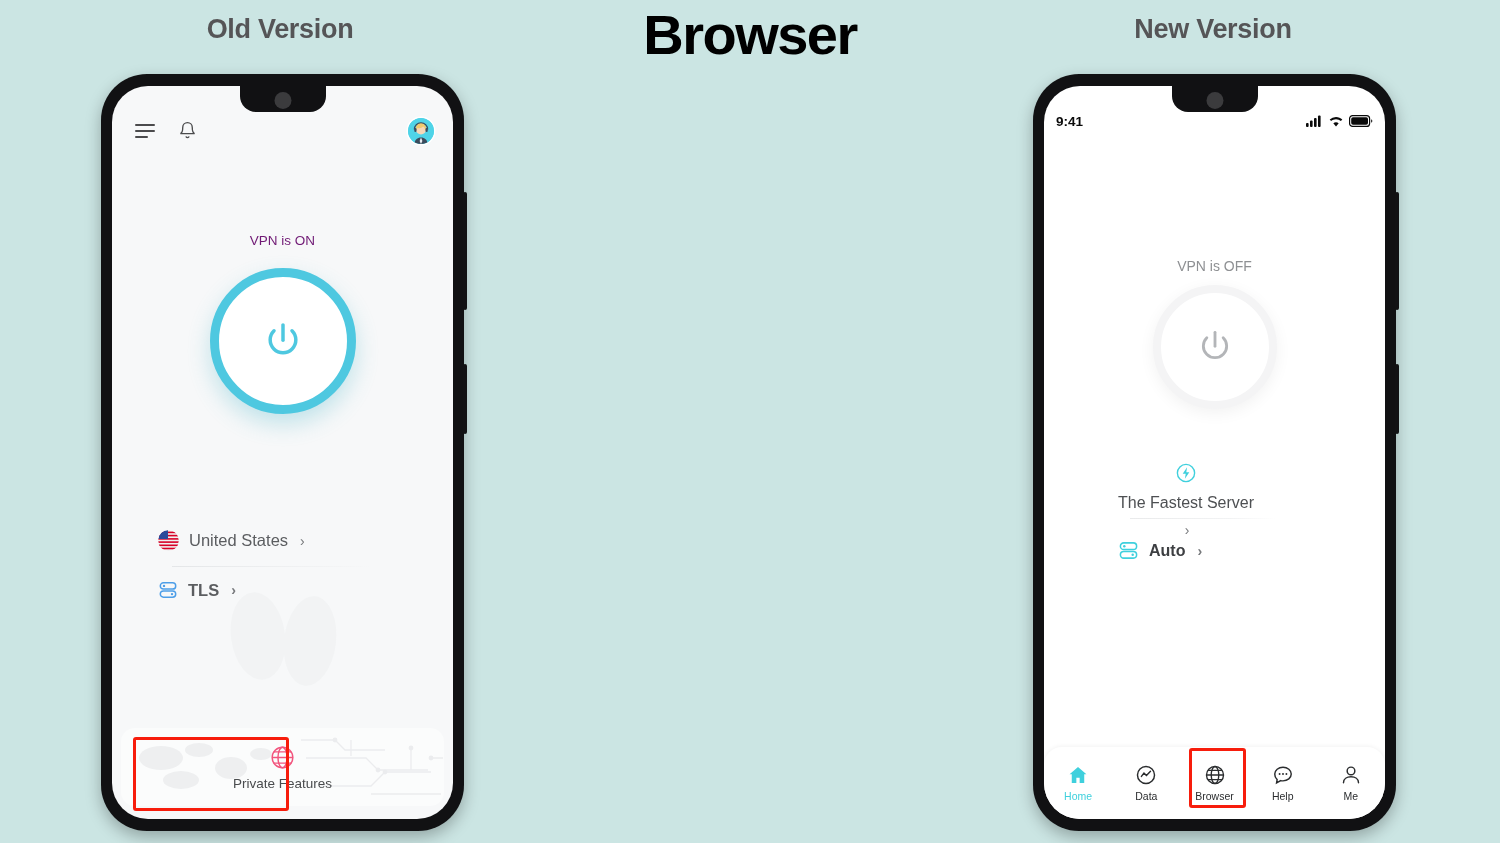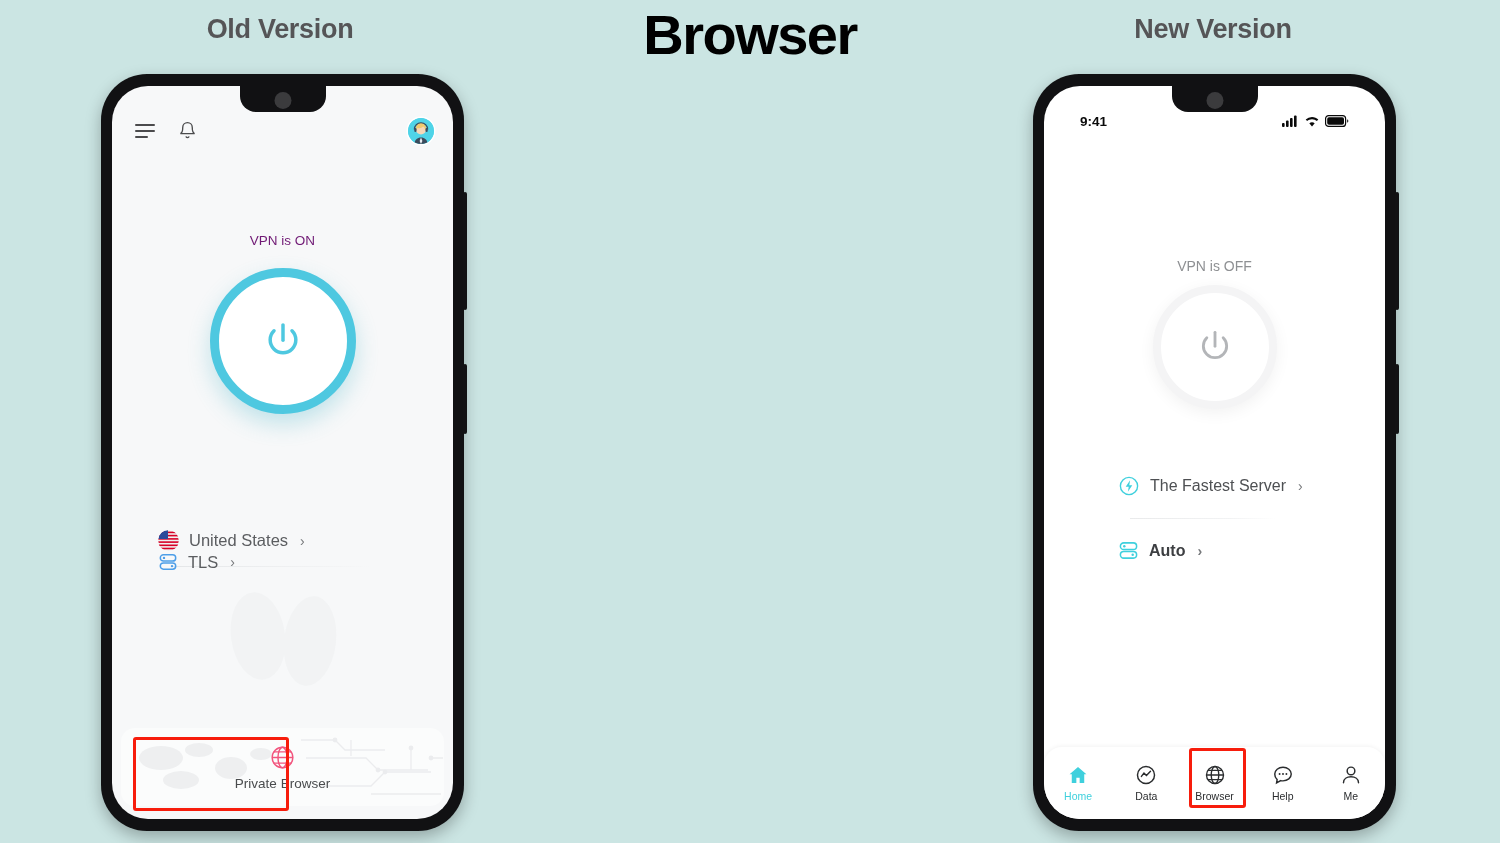--- a/index.html
+++ b/index.html
@@ -98,21 +98,21 @@
     box-shadow: 0 10px 22px rgba(70,180,200,.30);
     display:flex; align-items:center; justify-content:center;
   }
 
   
   .row {
     position:absolute; display:flex; align-items:center; gap:10px;
     font-size:16.5px; color:#5b5d60;
   }
   #row-country { left:46px; top:444px; }
-  #row-protocol { left:46px; top:466px; }
+  #row-protocol { left:46px; top:494px;font-weight:bold; }
   .row .chev { font-size:14px; color:#77797c; margin-left:2px; }
   .divider-old {
     position:absolute; left:60px; top:480px; width:200px; height:1px;
     background: linear-gradient(90deg,#e4e6e8,#f3f4f5 80%, #f7f8f9);
   }
   .flag {
     width:21px; height:21px; border-radius:50%; overflow:hidden;
     position:relative; flex:0 0 auto;
   }
 
@@ -138,36 +138,36 @@
     position:absolute; border:3px solid #f71d0c; border-radius:3px;
     pointer-events:none; z-index:9;
   }
   #hl-private { left:21px; bottom:8px; width:156px; height:74px; }
   #hl-browser { left:145px; bottom:11px; width:57px; height:60px; }
 
   
   .statusbar {
     position:absolute; top:26px; left:0; width:100%; height:18px;
     display:flex; align-items:center; justify-content:space-between;
-    padding:0 36px; font-size:13.5px; font-weight:bold; color:#0a0a0a;
+    padding:0 12px; font-size:13.5px; font-weight:bold; color:#0a0a0a;
   }
   .status-icons { display:flex; align-items:center; gap:5px; }
 
   .vpn-label-off {
     position:absolute; top:166px; left:0; width:100%;
     text-align:center; font-size:14px; color:#8e9093;margin-top:6px;
   }
   .power-off {
     position:absolute; left:50%; top:199px; transform:translateX(-50%);
     width:124px; height:124px; border-radius:50%;
     background:#fff; border:8px solid #f4f4f5;
     box-shadow: 0 4px 16px rgba(0,0,0,.055);
     display:flex; align-items:center; justify-content:center;
   }
-  #row-server { left:74px; top:389px; font-size:16px; color:#4e5053; }
+  #row-server { left:74px; top:376px; font-size:16px; color:#4e5053;flex-direction:column; }
   #row-auto   { left:74px; top:454px; font-size:16px; color:#3d3f42;font-weight:bold; }
   .divider-new {
     position:absolute; left:86px; top:432px; width:146px; height:1px;
     background: linear-gradient(90deg,#e9eaeb,#f2f3f4 70%,#fff);
   }
 
   
   .tabbar {
     position:absolute; left:0; bottom:0; width:100%; height:72px;
     background:#fff; display:flex; align-items:center;
@@ -310,21 +310,21 @@
         </svg>
 
         <div class="old-card">
           <span>
             <svg width="27" height="27" viewBox="0 0 24 24" fill="none" stroke="#f2547d" stroke-width="1.3">
               <circle cx="12" cy="12" r="9.2"></circle>
               <ellipse cx="12" cy="12" rx="4" ry="9.2"></ellipse>
               <path d="M2.8 12h18.4M4.3 7h15.4M4.3 17h15.4"></path>
             </svg>
           </span>
-          <span class="lbl">Private Browser</span>
+          <span class="lbl">Private Features</span>
         </div>
 
       </div>
 
       <div class="highlight-red" id="hl-private"></div>
     </div>
   </div>
 
   <div class="phone" id="phone-new">
     <div class="sidebtn2"></div>

